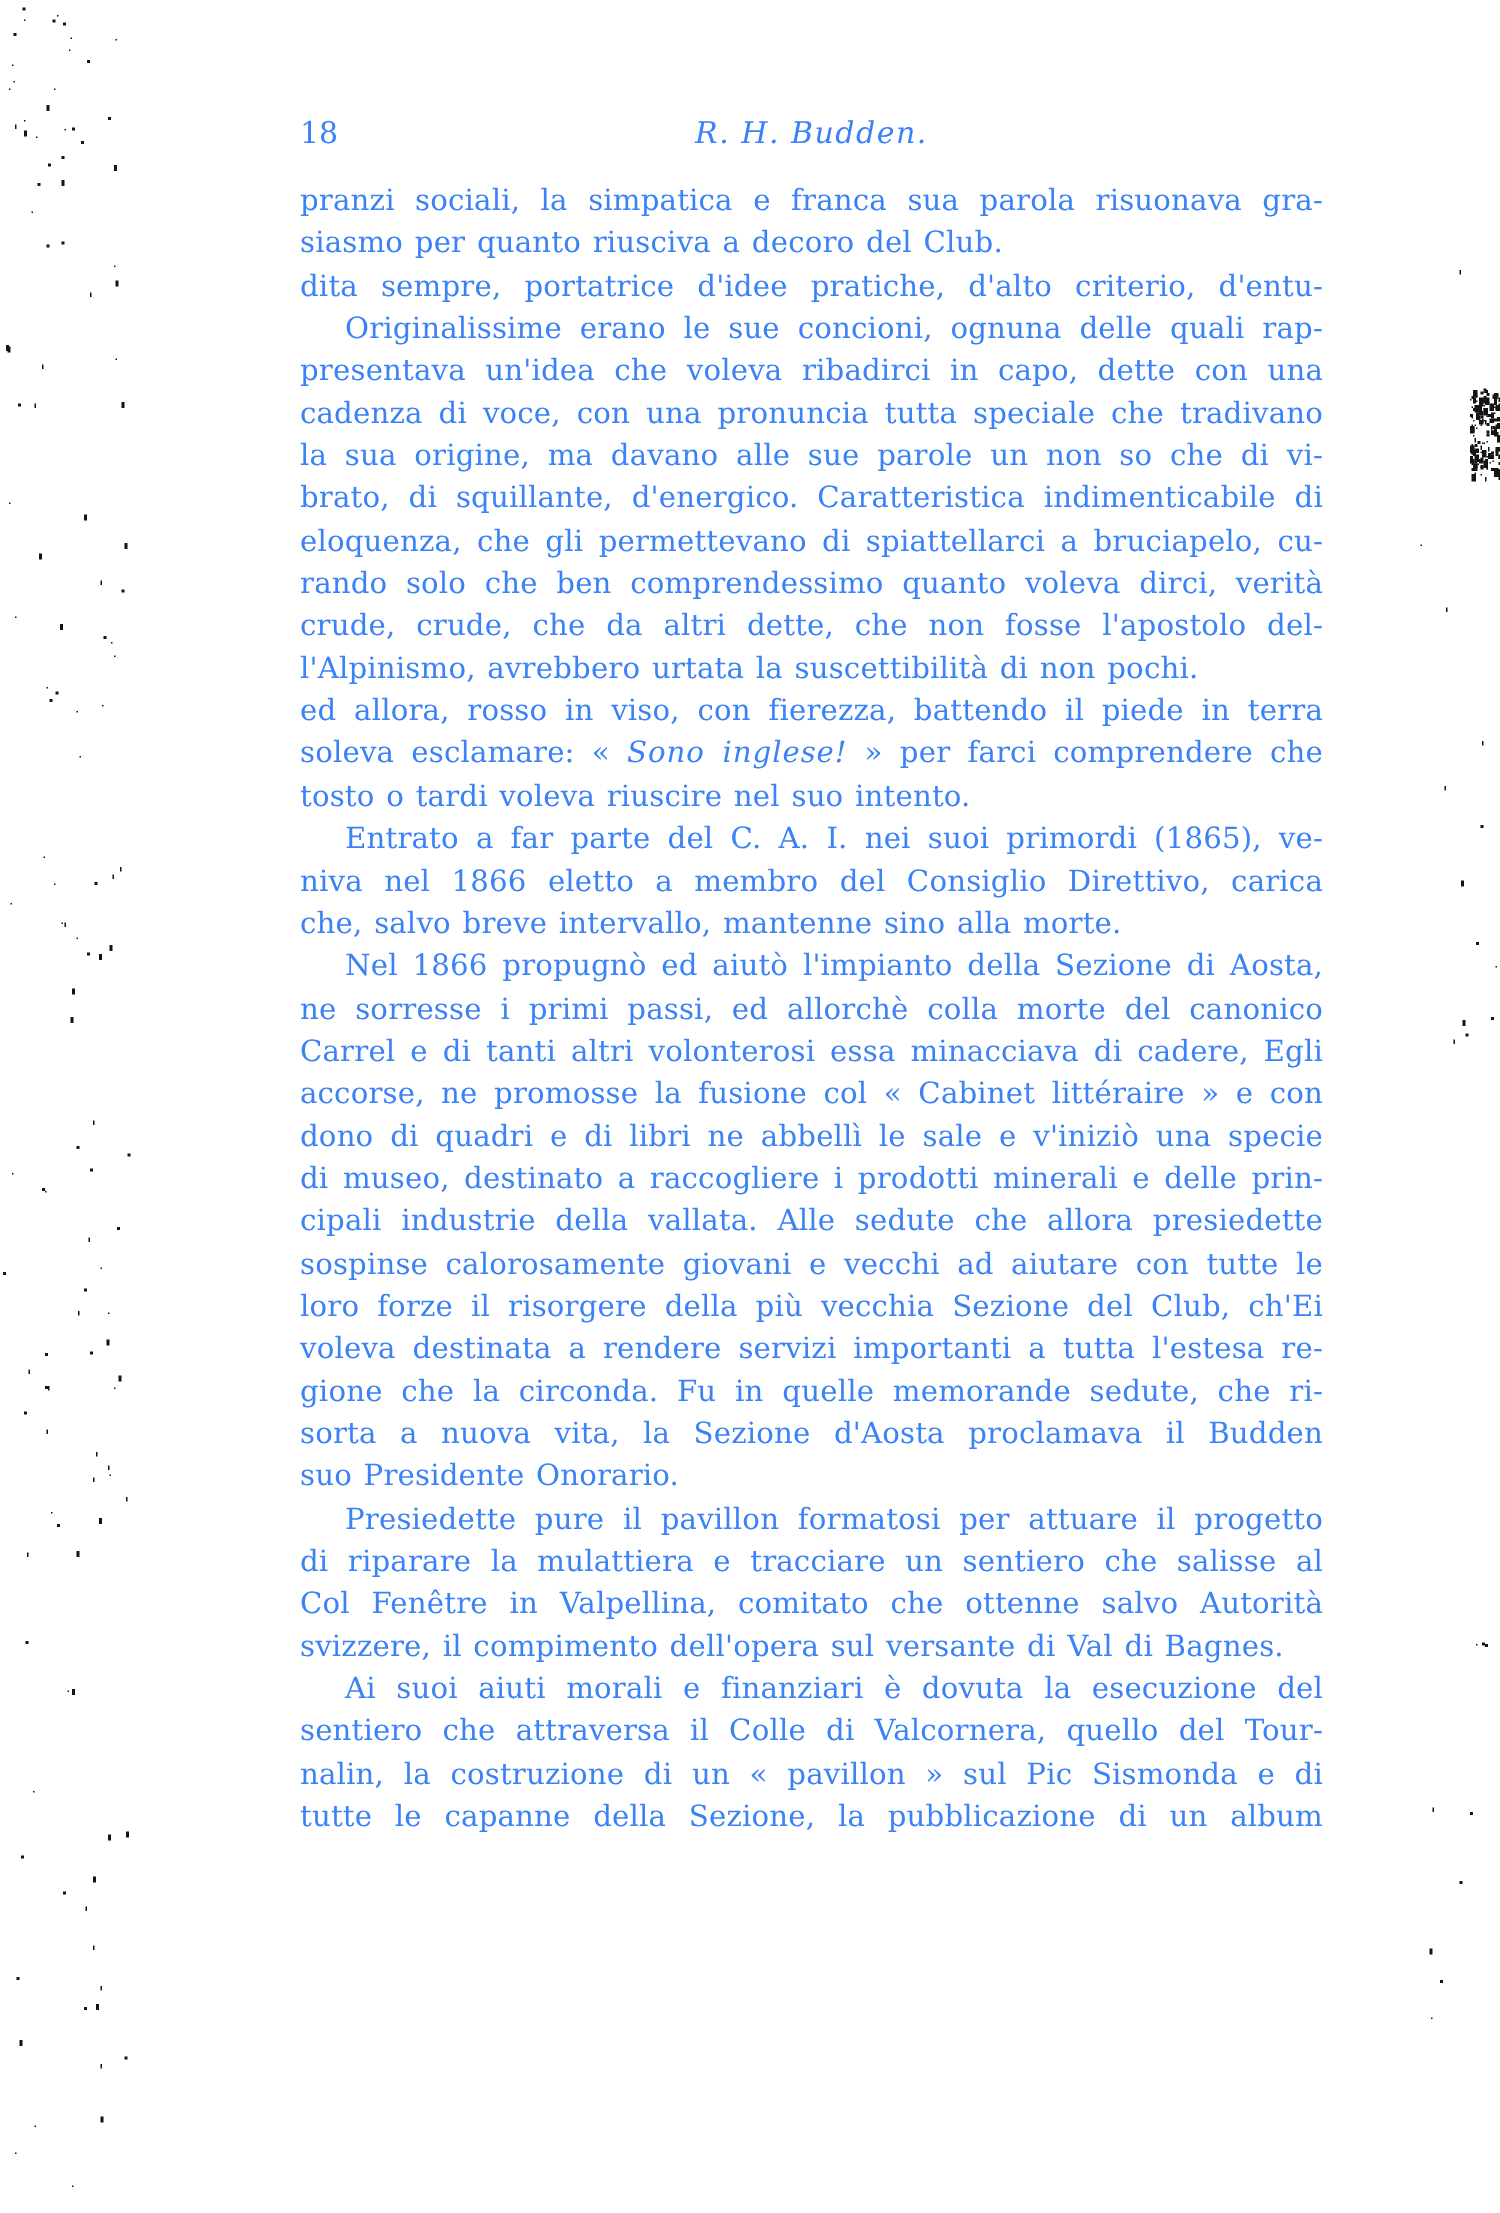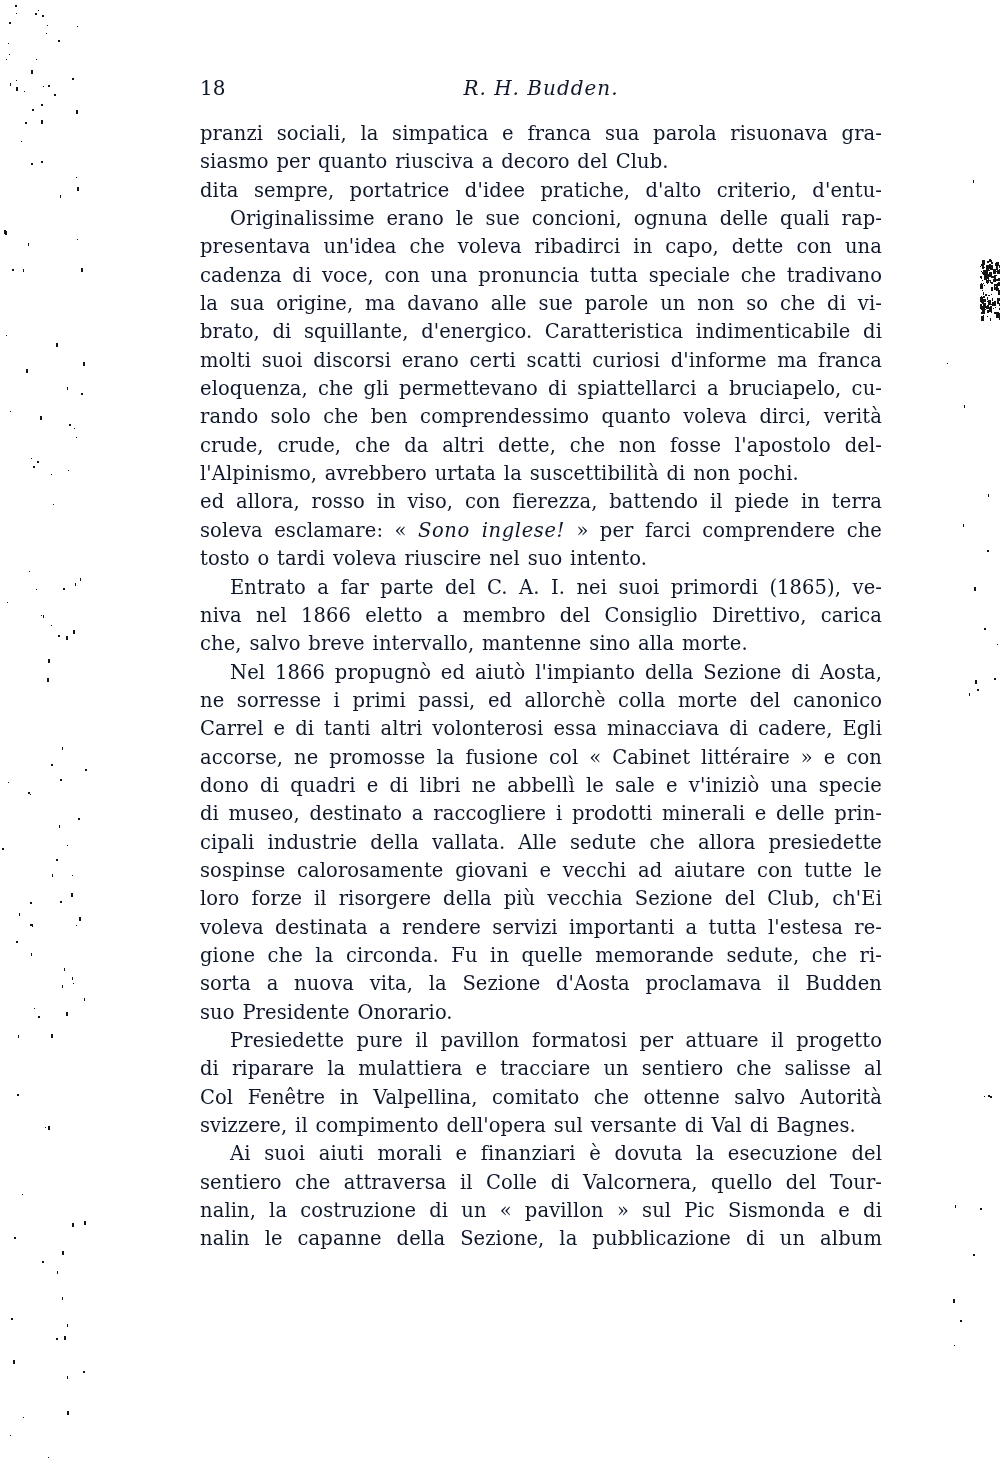--- a/index.html
+++ b/index.html
@@ -8,21 +8,21 @@
     width: 1000px;
     height: 1475px;
     background: #ffffff;
     overflow: hidden;
   }
   .page {
     position: relative;
     width: 1000px;
     height: 1475px;
     background: #ffffff;
-    color: #0f172a;
+    color: #3b82f6;
     font-family: "DejaVu Serif", "Liberation Serif", serif;
   }
   .text-area {
     position: absolute;
     left: 200px;
     top: 76px;
     width: 682px;
   }
   .header-row {
     position: relative;
@@ -389,21 +389,20 @@
     </div>
     <div class="text-block" id="text-block">
         <div class="line"><span>pranzi sociali, la simpatica e franca sua parola risuonava gra-</span></div>
         <div class="line last-left"><span>siasmo per quanto riusciva a decoro del Club.</span></div>
         <div class="line"><span>dita sempre, portatrice d'idee pratiche, d'alto criterio, d'entu-</span></div>
         <div class="line indent"><span>Originalissime erano le sue concioni, ognuna delle quali rap-</span></div>
         <div class="line"><span>presentava un'idea che voleva ribadirci in capo, dette con una</span></div>
         <div class="line"><span>cadenza di voce, con una pronuncia tutta speciale che tradivano</span></div>
         <div class="line"><span>la sua origine, ma davano alle sue parole un non so che di vi-</span></div>
         <div class="line"><span>brato, di squillante, d'energico. Caratteristica indimenticabile di</span></div>
-        <div class="line"><span>molti suoi discorsi erano certi scatti curiosi d'informe ma franca</span></div>
         <div class="line"><span>eloquenza, che gli permettevano di spiattellarci a bruciapelo, cu-</span></div>
         <div class="line"><span>rando solo che ben comprendessimo quanto voleva dirci, verità</span></div>
         <div class="line"><span>crude, crude, che da altri dette, che non fosse l'apostolo del-</span></div>
         <div class="line last-left"><span>l'Alpinismo, avrebbero urtata la suscettibilità di non pochi.</span></div>
         <div class="line"><span>ed allora, rosso in viso, con fierezza, battendo il piede in terra</span></div>
         <div class="line"><span>soleva esclamare: « </span><i>Sono inglese!</i><span> » per farci comprendere che</span></div>
         <div class="line last-left"><span>tosto o tardi voleva riuscire nel suo intento.</span></div>
         <div class="line indent"><span>Entrato a far parte del C. A. I. nei suoi primordi (1865), ve-</span></div>
         <div class="line"><span>niva nel 1866 eletto a membro del Consiglio Direttivo, carica</span></div>
         <div class="line last-left"><span>che, salvo breve intervallo, mantenne sino alla morte.</span></div>
@@ -420,16 +419,16 @@
         <div class="line"><span>gione che la circonda. Fu in quelle memorande sedute, che ri-</span></div>
         <div class="line"><span>sorta a nuova vita, la Sezione d'Aosta proclamava il Budden</span></div>
         <div class="line last-left"><span>suo Presidente Onorario.</span></div>
         <div class="line indent"><span>Presiedette pure il pavillon formatosi per attuare il progetto</span></div>
         <div class="line"><span>di riparare la mulattiera e tracciare un sentiero che salisse al</span></div>
         <div class="line"><span>Col Fenêtre in Valpellina, comitato che ottenne salvo Autorità</span></div>
         <div class="line last-left"><span>svizzere, il compimento dell'opera sul versante di Val di Bagnes.</span></div>
         <div class="line indent"><span>Ai suoi aiuti morali e finanziari è dovuta la esecuzione del</span></div>
         <div class="line"><span>sentiero che attraversa il Colle di Valcornera, quello del Tour-</span></div>
         <div class="line"><span>nalin, la costruzione di un « pavillon » sul Pic Sismonda e di</span></div>
-        <div class="line"><span>nalin le capanne della Sezione, la pubblicazione di un album</span></div>
+        <div class="line"><span>tutte le capanne della Sezione, la pubblicazione di un album</span></div>
       </div>
   </div>
 </div>
 
 </body></html>

